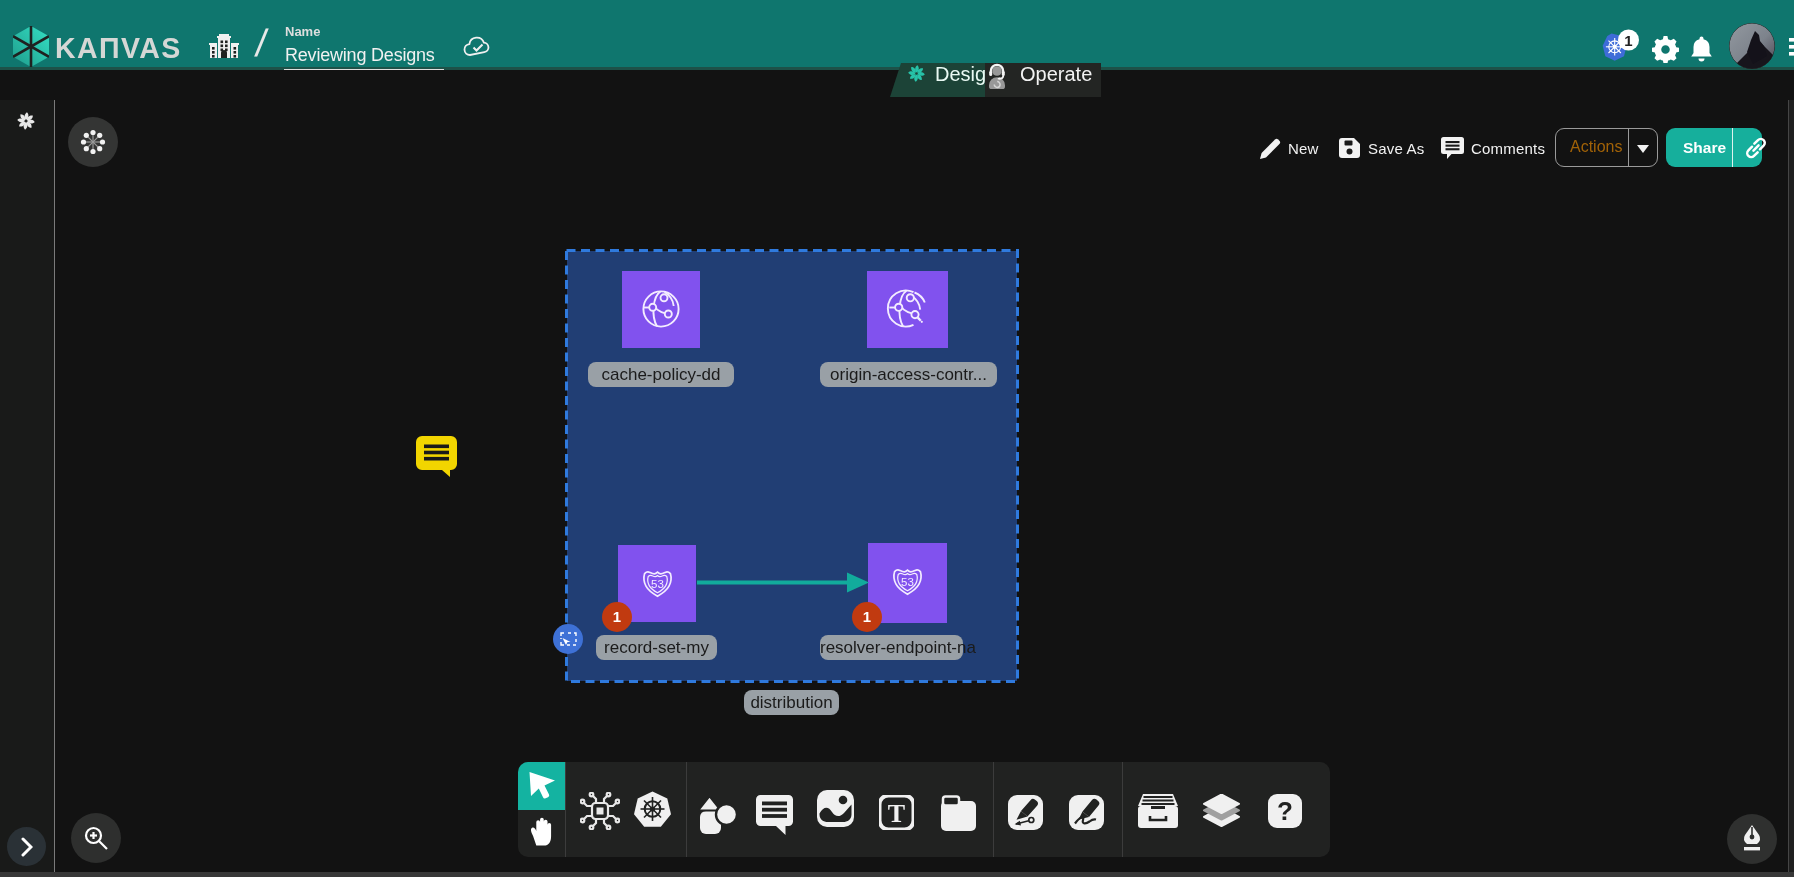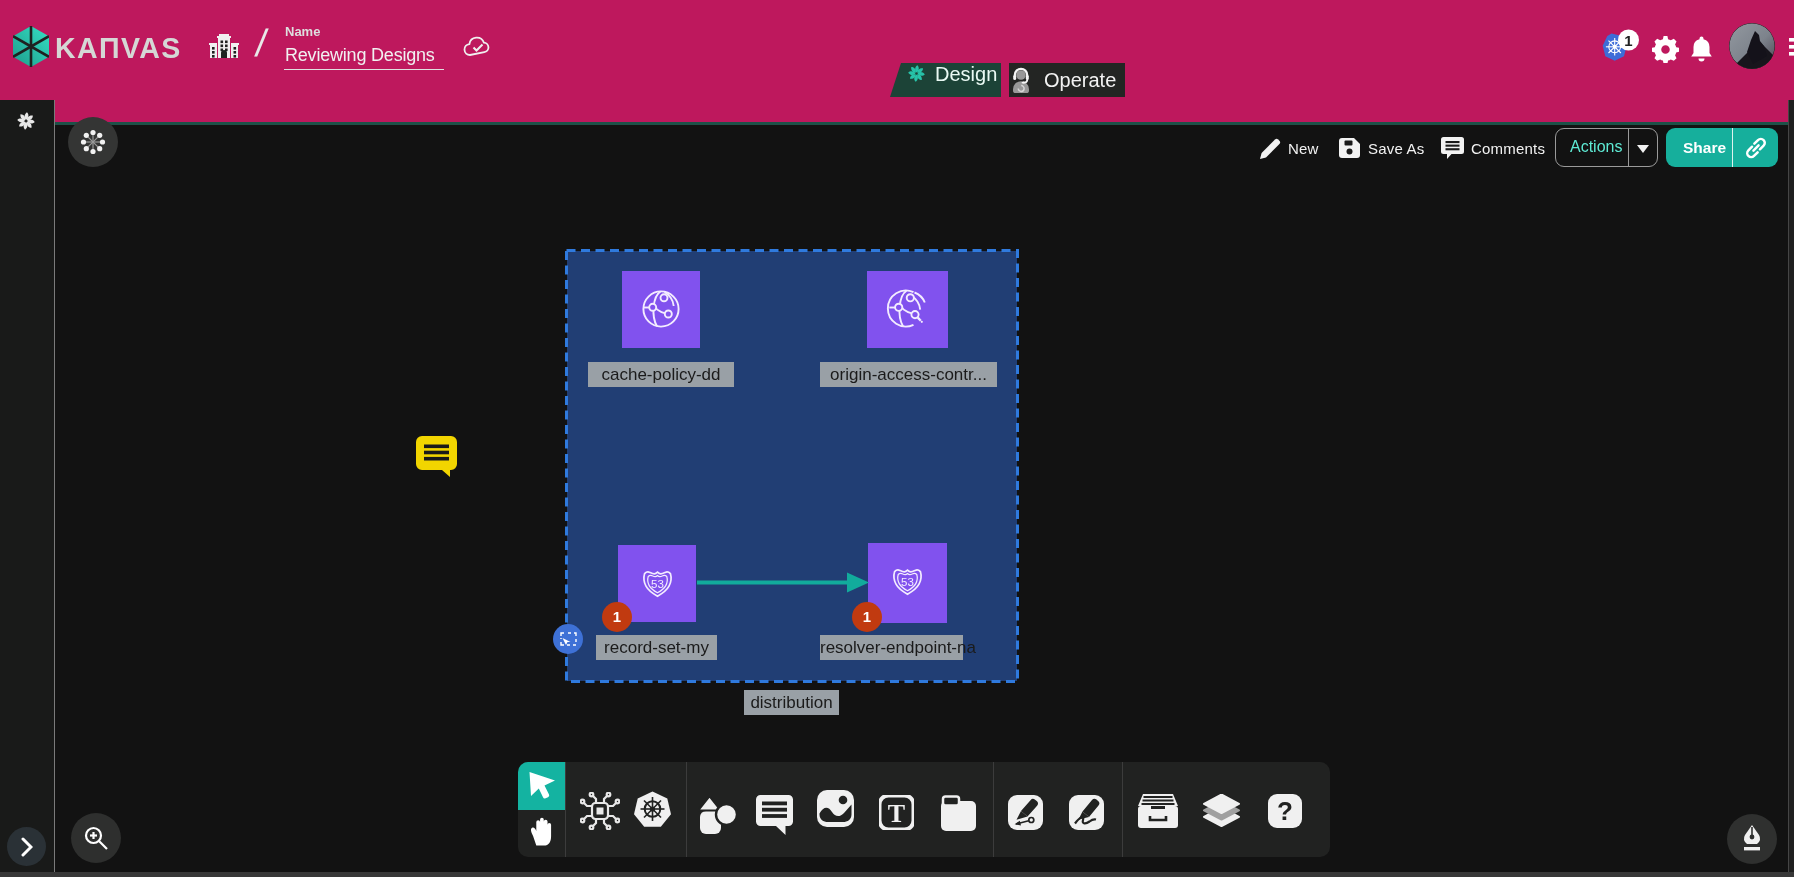--- a/index.html
+++ b/index.html
@@ -1,45 +1,45 @@
 <!DOCTYPE html>
 <html><head>
 <meta charset="utf-8">
 <style>
 *{margin:0;padding:0;box-sizing:border-box}
 html,body{width:1794px;height:877px;overflow:hidden;background:#121212;font-family:"Liberation Sans",sans-serif;position:relative;-webkit-font-smoothing:antialiased}
 .abs{position:absolute}
 
-#header{position:absolute;left:0;top:0;width:1794px;height:125px;background:#be185d;border-bottom:3px solid #1d5148}
+#header{position:absolute;left:0;top:0;width:1794px;height:70px;background:#0f766e;border-bottom:3px solid #1d5148}
 #logo-text{position:absolute;left:55px;top:31px;font-size:31px;font-weight:bold;color:#d5d7d5;letter-spacing:1.5px;transform:scale(0.92,0.95);transform-origin:left top}
 #bc-slash{position:absolute;left:256px;top:22px;font-size:38px;font-weight:300;color:#e8e8e8;transform:skewX(-8deg)}
 #name-label{position:absolute;left:285px;top:24px;font-size:13px;font-weight:bold;color:#dedede}
 #name-value{position:absolute;left:285px;top:45px;font-size:18px;color:#f1f1f1;letter-spacing:-0.2px}
 #name-underline{position:absolute;left:284px;top:69px;width:160px;height:1px;background:#e0e0e0}
 
 #tab-design{position:absolute;left:890px;top:63px;width:111px;height:34px;background:#1c4337;clip-path:polygon(11px 0,111px 0,111px 34px,0 34px);display:flex;}
 #tab-design span{color:#eafaf4;font-size:20px;margin-left:8px}
-#tab-operate{position:absolute;left:1009px;top:63px;width:116px;height:34px;background:#232523;display:flex;align-items:center}
+#tab-operate{position:absolute;left:985px;top:63px;width:116px;height:34px;background:#232523;display:flex;}
 #tab-operate span{color:#f2f2f2;font-size:20px;margin-left:11px}
 
 #avatar{position:absolute;left:1729px;top:23px;width:46px;height:46px;border-radius:50%;overflow:hidden}
 
 .tbtxt{color:#f2f2f2;font-size:15px;font-weight:normal;letter-spacing:0.2px}
 #btn-actions{position:absolute;left:1555px;top:128px;width:103px;height:39px;border:1px solid #9a9a9a;border-radius:9px}
-#btn-actions .lbl{position:absolute;left:14px;top:9px;font-size:16px;color:#5eead4}
+#btn-actions .lbl{position:absolute;left:14px;top:9px;font-size:16px;color:#a16207}
 #btn-actions .sep{position:absolute;left:72px;top:0;width:1px;height:37px;background:#9a9a9a}
-#btn-share{position:absolute;left:1666px;top:128px;width:112px;height:39px;background:#16af9c;border-radius:9px}
+#btn-share{position:absolute;left:1666px;top:128px;width:96px;height:39px;background:#16af9c;border-radius:9px}
 #btn-share .lbl{position:absolute;left:17px;top:11px;font-size:15.5px;font-weight:bold;color:#fff}
 #btn-share .sep{position:absolute;left:66px;top:0;width:1px;height:39px;background:#dff2ee}
 
 #sidebar{position:absolute;left:0;top:100px;width:55px;height:777px;background:#191a19;border-right:1px solid #7a7a7a}
 
 #selbox{position:absolute;left:567px;top:251px;width:450px;height:430px;background:#213e74}
 .node{position:absolute;width:78px;height:77px;background:#8152ee}
-.nlabel{position:absolute;height:25px;background:#99a0a6;border-radius:0;color:#1b1b1b;font-size:17px;text-align:center;line-height:25px;letter-spacing:0;white-space:nowrap}
+.nlabel{position:absolute;height:25px;background:#99a0a6;border-radius:8px;color:#1b1b1b;font-size:17px;text-align:center;line-height:25px;letter-spacing:0;white-space:nowrap}
 .badge{position:absolute;width:30px;height:30px;border-radius:50%;background:#c13a10;color:#fff;font-size:15px;font-weight:bold;text-align:center;line-height:30px}
 
 #btoolbar{position:absolute;left:518px;top:762px;width:812px;height:95px;background:#212221;border-radius:10px}
 .bdiv{position:absolute;top:0;width:1px;height:95px;background:#3c3c3c}
 #cell-cursor{position:absolute;left:0;top:0;width:47px;height:48px;background:#14b3a1;border-radius:10px 0 0 0}
 
 .fcirc{position:absolute;border-radius:50%;display:flex;align-items:center;justify-content:center}
 #bottomstrip{position:absolute;left:0;top:872px;width:1794px;height:5px;background:#383838}
 </style>
 </head>

